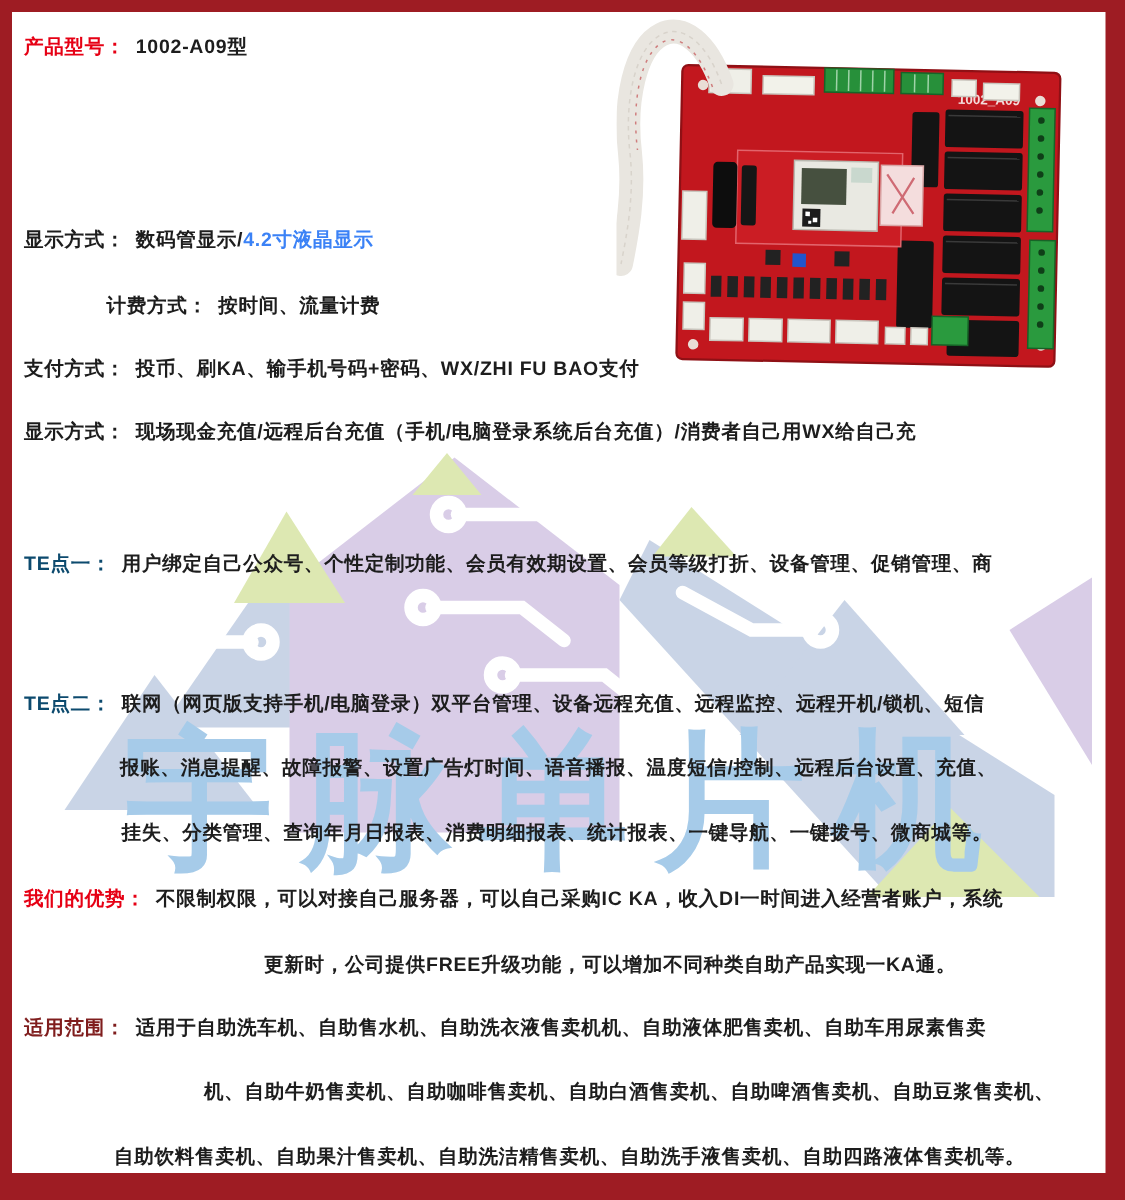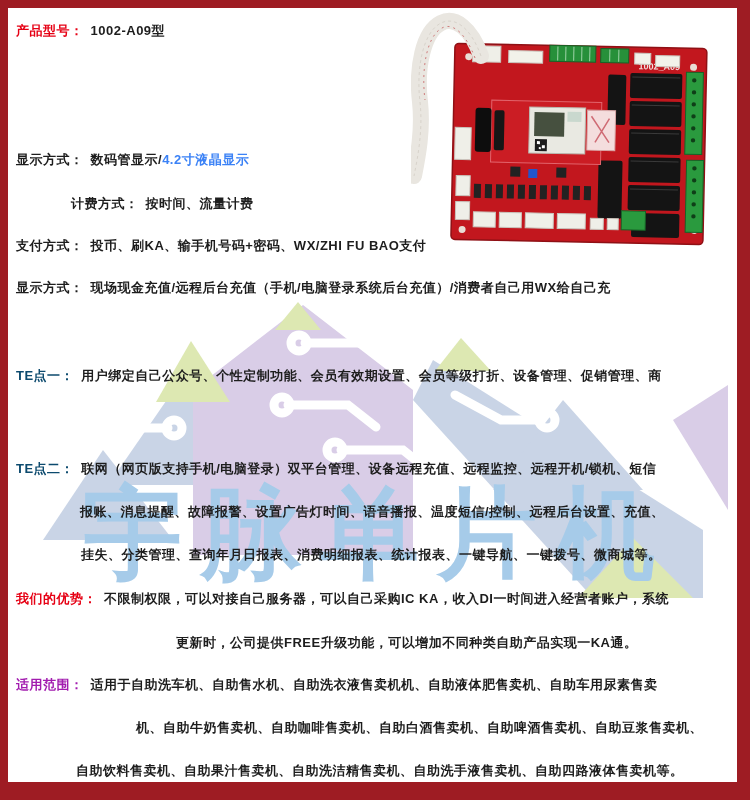--- a/index.html
+++ b/index.html
@@ -12,21 +12,21 @@
   }
   .wm { position:absolute; left:25px; top:292px; z-index:0; }
   .pcb { position:absolute; left:403px; top:2px; z-index:1; }
   .line {
     position:absolute; z-index:3; white-space:nowrap;
     font-size:13px; font-weight:bold; color:#1d1d1d; letter-spacing:0.5px;
   }
   .lbl { font-weight:bold; margin-right:7px; }
   .lbl.red   { color:#e60014; }
   .lbl.blue  { color:#0c4a6e; }
-  .lbl.green { color:#a21caf; }
+  .lbl.green { color:#7f1d1d; }
   .hl { color:#3b82f6; }
 </style>
 </head>
 <body>
 
 <div class="frame">
 
   <svg class="wm" width="695" height="300" viewBox="0 0 695 300">
 
     <polygon points="160,62 75,185 245,185" fill="#c9d4e6"></polygon>

